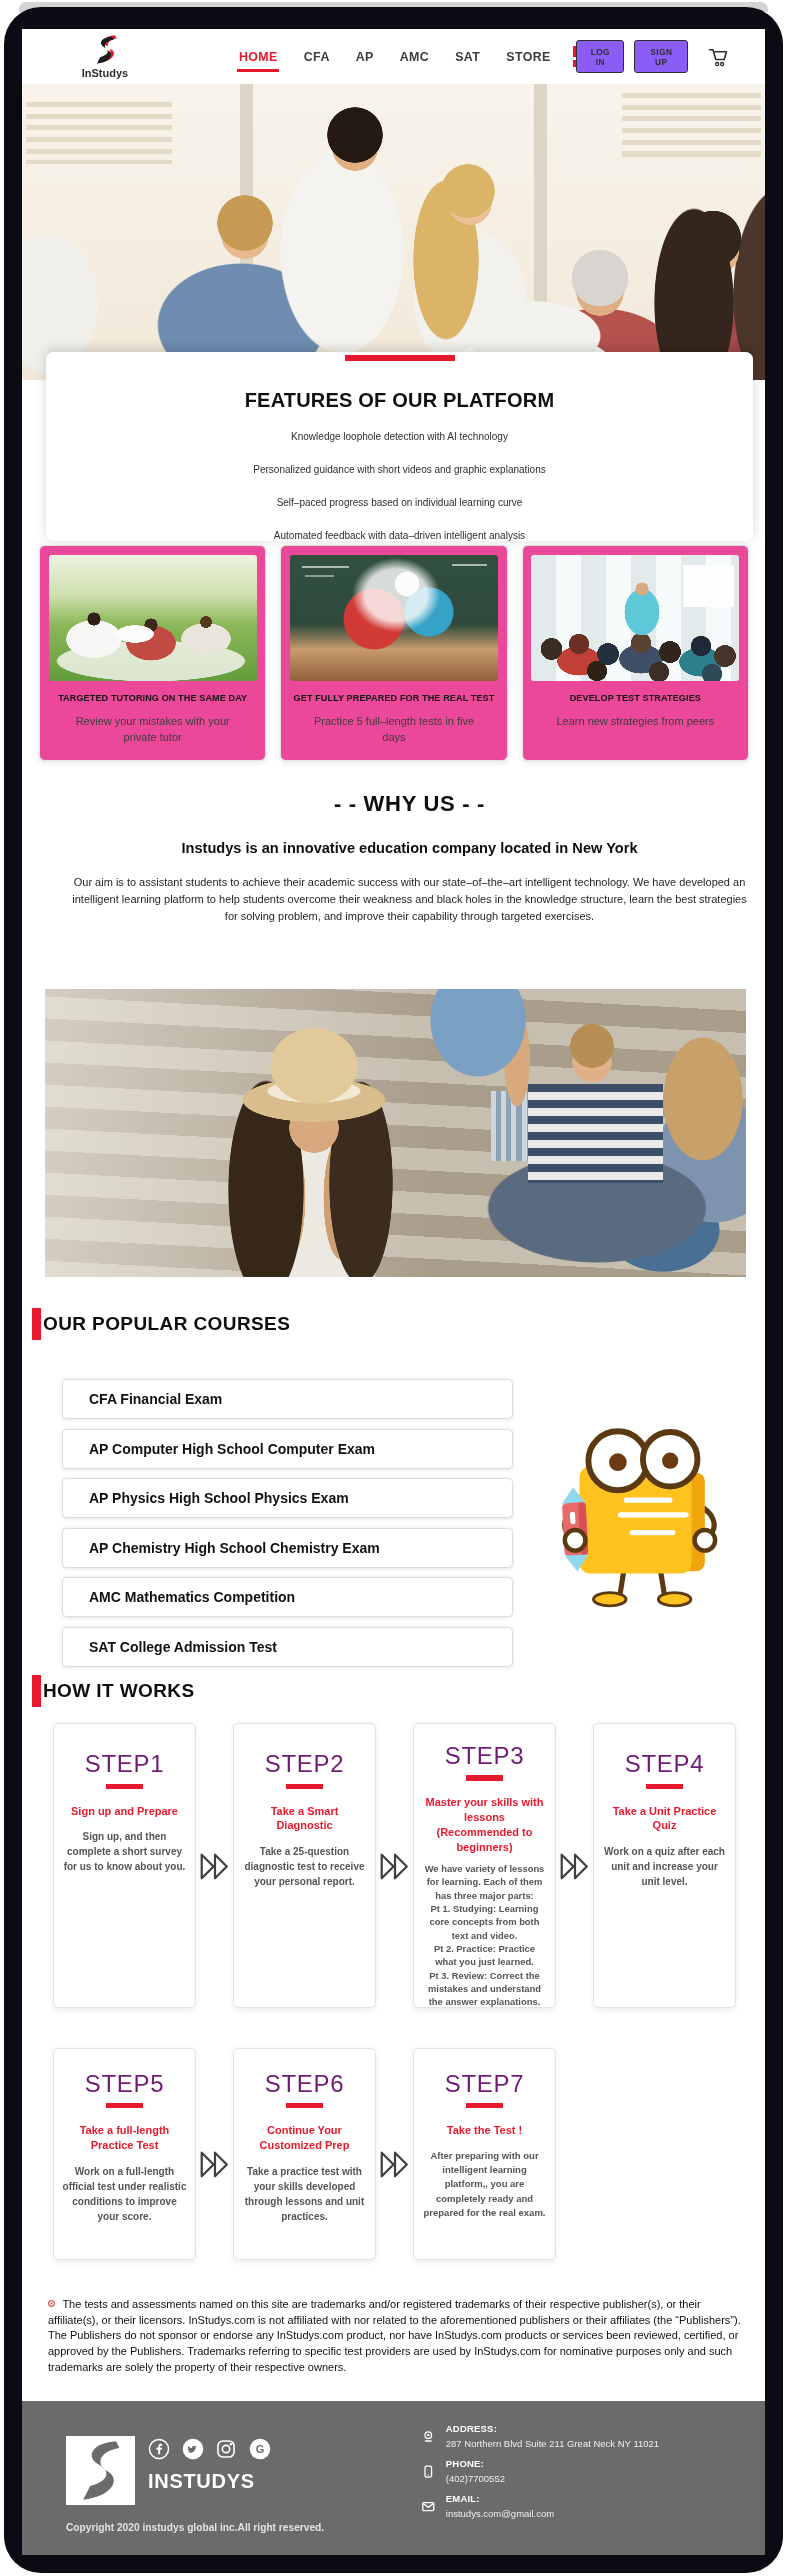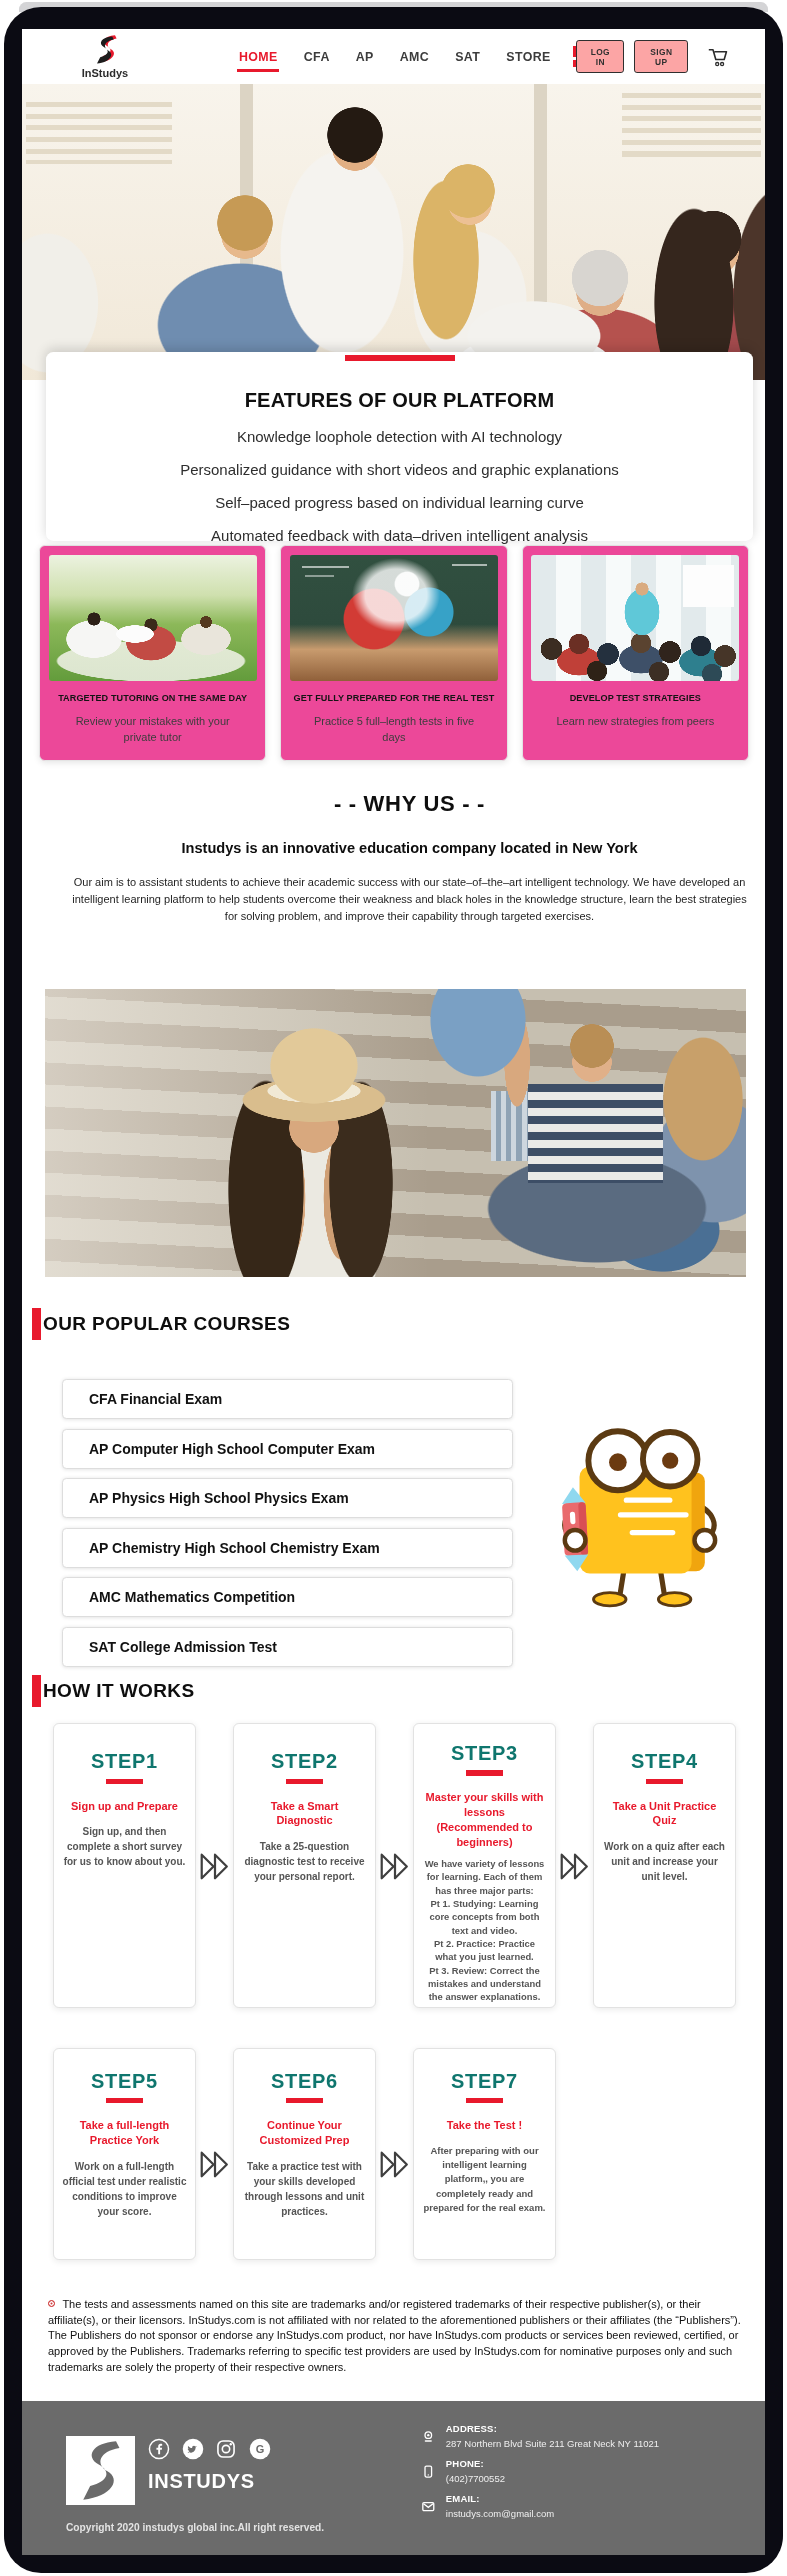--- a/index.html
+++ b/index.html
@@ -17,21 +17,21 @@
   .logo{display:flex;flex-direction:column;align-items:center;width:80px;cursor:pointer;}
   .logo svg{width:32px;height:32px;}
   .logo-text{font-size:11px;font-weight:800;color:#2d2d2d;margin-top:0.7px;}
   .nav{display:flex;align-items:center;gap:26px;margin-left:95px;}
   .nav-item{font-size:12.4px;font-weight:800;color:#3c3c3c;letter-spacing:0.4px;position:relative;cursor:pointer;}
   .nav-item.active{color:#e8192c;}
   .nav-underline{position:absolute;left:-1.5px;right:-1.5px;bottom:-8.8px;height:2.9px;background:#e8192c;}
   .nav-divider{display:flex;flex-direction:column;align-items:center;gap:2.9px;margin-left:22px;}
   .nav-divider span{width:3.7px;background:#e8192c;display:block;}
   .actions{margin-left:auto;display:flex;align-items:center;gap:10.2px;}
-  .btn-outline{border:1.5px solid #2f2f2f;border-radius:2.9px;background:#fca5a5;font-size:8.4px;font-weight:800;color:#2f2f2f;padding:5.1px 8px;letter-spacing:0.4px;cursor:pointer;font-family:inherit;}
+  .btn-outline{border:1.5px solid #2f2f2f;border-radius:2.9px;background:#8b5cf6;font-size:8.4px;font-weight:800;color:#2f2f2f;padding:5.1px 8px;letter-spacing:0.4px;cursor:pointer;font-family:inherit;}
   .cart{margin-left:7.3px;cursor:pointer;}
 
   
   .hero{position:absolute;top:55px;left:0;width:743px;height:296px;
     background:
       radial-gradient(ellipse 67px 35px at 512px 252px,#f3f2ee 98%,rgba(0,0,0,0) 100%) 0 0/743px 296px no-repeat,
       radial-gradient(ellipse 77px 28px at 512px 278px,#fbfbfa 98%,rgba(0,0,0,0) 100%) 0 0/743px 296px no-repeat,
       radial-gradient(circle 28px at 333px 51px,#241a12 98%,rgba(0,0,0,0) 100%) 0 0/743px 296px no-repeat,
       radial-gradient(circle 23px at 333px 64px,#e2af83 98%,rgba(0,0,0,0) 100%) 0 0/743px 296px no-repeat,
       radial-gradient(circle 28px at 223px 139px,#c69a55 98%,rgba(0,0,0,0) 100%) 0 0/743px 296px no-repeat,
@@ -58,21 +58,21 @@
       repeating-linear-gradient(180deg,#e3dac7 0 5.1px,rgba(0,0,0,0) 5.1px 11.7px) 600px 8.8px/139px 70px no-repeat,
       linear-gradient(90deg,rgba(0,0,0,0) 0 218px,#dcd4c4 218px 231px,rgba(0,0,0,0) 231px) 0 0/743px 296px no-repeat,
       linear-gradient(90deg,rgba(0,0,0,0) 0 512px,#dcd4c4 512px 525px,rgba(0,0,0,0) 525px) 0 0/743px 296px no-repeat,
       linear-gradient(180deg,#f8f4ec,#f1e8d8) 0 0/743px 296px no-repeat;
   }
 
   
   .features-card{position:absolute;top:323px;left:24px;width:707px;height:189px;background:#fff;border-radius:7.3px;box-shadow:0 -2.2px 11.7px rgba(0,0,0,.16);text-align:center;z-index:4;}
   .red-tab{width:110px;height:6.6px;background:#e8192c;margin:2.9px auto 0;}
   .features-title{font-size:20px;font-weight:800;color:#101010;margin:28px 0 14.6px;letter-spacing:0.2px;}
-  .feature-line{font-size:15px;color:#2e2e2e;line-height:17px;margin:16px;text-align:center;}
+  .feature-line{font-size:10px;color:#2e2e2e;line-height:17px;margin:16px;text-align:center;}
 
   
   .cards-row{position:absolute;top:516px;left:17px;width:710px;display:flex;gap:14px;}
   .fcard{flex:1;background:#ec4899;border:0.7px solid #e4e4e4;border-radius:5.9px;box-shadow:0 1.5px 5.9px rgba(0,0,0,.10);padding:8.8px 8.8px 14.6px;box-sizing:border-box;}
   .fcard-img{height:126px;border-radius:2.9px;}
   .fcard-title{font-size:9.1px;font-weight:800;color:#141414;text-align:center;margin-top:12.4px;letter-spacing:0.1px;}
   .fcard-body{font-size:11px;color:#3d3d3d;text-align:center;margin-top:9.5px;line-height:1.5;padding:0 11.7px;}
   .img-grass{background:
       radial-gradient(ellipse 19px 8.8px at 86px 79px,#fcfcfc 98%,rgba(0,0,0,0) 100%) 0 0/209px 126px no-repeat,
       radial-gradient(circle 6.6px at 45px 64px,#2c2017 98%,rgba(0,0,0,0) 100%) 0 0/209px 126px no-repeat,
@@ -149,21 +149,21 @@
   .redbar{width:8.8px;height:32px;background:#e8192c;}
   .sec-title{font-size:19px;font-weight:800;color:#0e0e0e;letter-spacing:0.4px;margin:0;}
 
   
   .course-list{position:absolute;top:1350px;left:40px;width:451px;}
   .course-btn{height:38px;line-height:38px;background:#fff;border:0.7px solid #ddd;border-radius:4.4px;box-shadow:0 0.7px 3.7px rgba(0,0,0,.10);font-size:14px;font-weight:800;color:#111;padding-left:26px;margin-bottom:9.5px;cursor:pointer;}
   .mascot{position:absolute;top:1386px;left:525px;width:183px;height:199px;}
 
   
   .step{position:absolute;width:143px;background:#fff;border:0.7px solid #e2e2e2;border-radius:5.9px;box-shadow:0 1.5px 5.9px rgba(0,0,0,.08);text-align:center;padding:0 8px;box-sizing:border-box;}
-  .step-name{font-size:20px;font-weight:700;color:#0f766e;letter-spacing:0.7px;margin-top:26px;}
+  .step-name{font-size:24px;font-weight:400;color:#701a75;letter-spacing:0.7px;margin-top:26px;}
   .step-ul{width:37px;height:5.1px;background:#e8192c;margin:5.9px auto 14.6px;}
   .step-sub{color:#e8192c;font-weight:800;font-size:11px;line-height:1.35;}
   .step-body{margin-top:11px;font-size:10px;font-weight:700;color:#555;line-height:1.5;white-space:pre-line;}
   .jump{position:absolute;width:34px;height:31px;}
 
   
   .disclaimer{position:absolute;top:2257px;left:26px;width:694px;font-size:11px;line-height:15.7px;color:#111;font-weight:500;}
   .disc-dot{display:inline-block;width:5.1px;height:5.1px;border:1.5px solid #cf3b3b;border-radius:50%;background:#cf3b3b;box-shadow:inset 0 0 0 1.5px #fff;margin-right:7.3px;vertical-align:0.7px;}
 
   
@@ -342,21 +342,21 @@
       <path d="M23 5 L39 21 L23 37 Z" fill="none" stroke="#3f3f3f" stroke-width="3" stroke-linejoin="round"></path>
     </svg>
     <svg class="jump" style="left:536px;top:1822px;" viewBox="0 0 46 42">
       <path d="M5 5 L21 21 L5 37 Z" fill="none" stroke="#3f3f3f" stroke-width="3" stroke-linejoin="round"></path>
       <path d="M23 5 L39 21 L23 37 Z" fill="none" stroke="#3f3f3f" stroke-width="3" stroke-linejoin="round"></path>
     </svg>
 
     <div class="step" style="left:31px;top:2019px;height:212px;">
       <div class="step-name" style="margin-top:20.5px;">STEP5</div>
       <div class="step-ul"></div>
-      <div class="step-sub">Take a full-length Practice York</div>
+      <div class="step-sub">Take a full-length Practice Test</div>
       <div class="step-body">Work on a full-length official test under realistic conditions to improve your score.</div>
     </div>
     <div class="step" style="left:211px;top:2019px;height:212px;">
       <div class="step-name" style="margin-top:20.5px;">STEP6</div>
       <div class="step-ul"></div>
       <div class="step-sub">Continue Your Customized Prep</div>
       <div class="step-body">Take a practice test with your skills developed through lessons and unit practices.</div>
     </div>
     <div class="step" style="left:391px;top:2019px;height:212px;">
       <div class="step-name" style="margin-top:20.5px;">STEP7</div>

